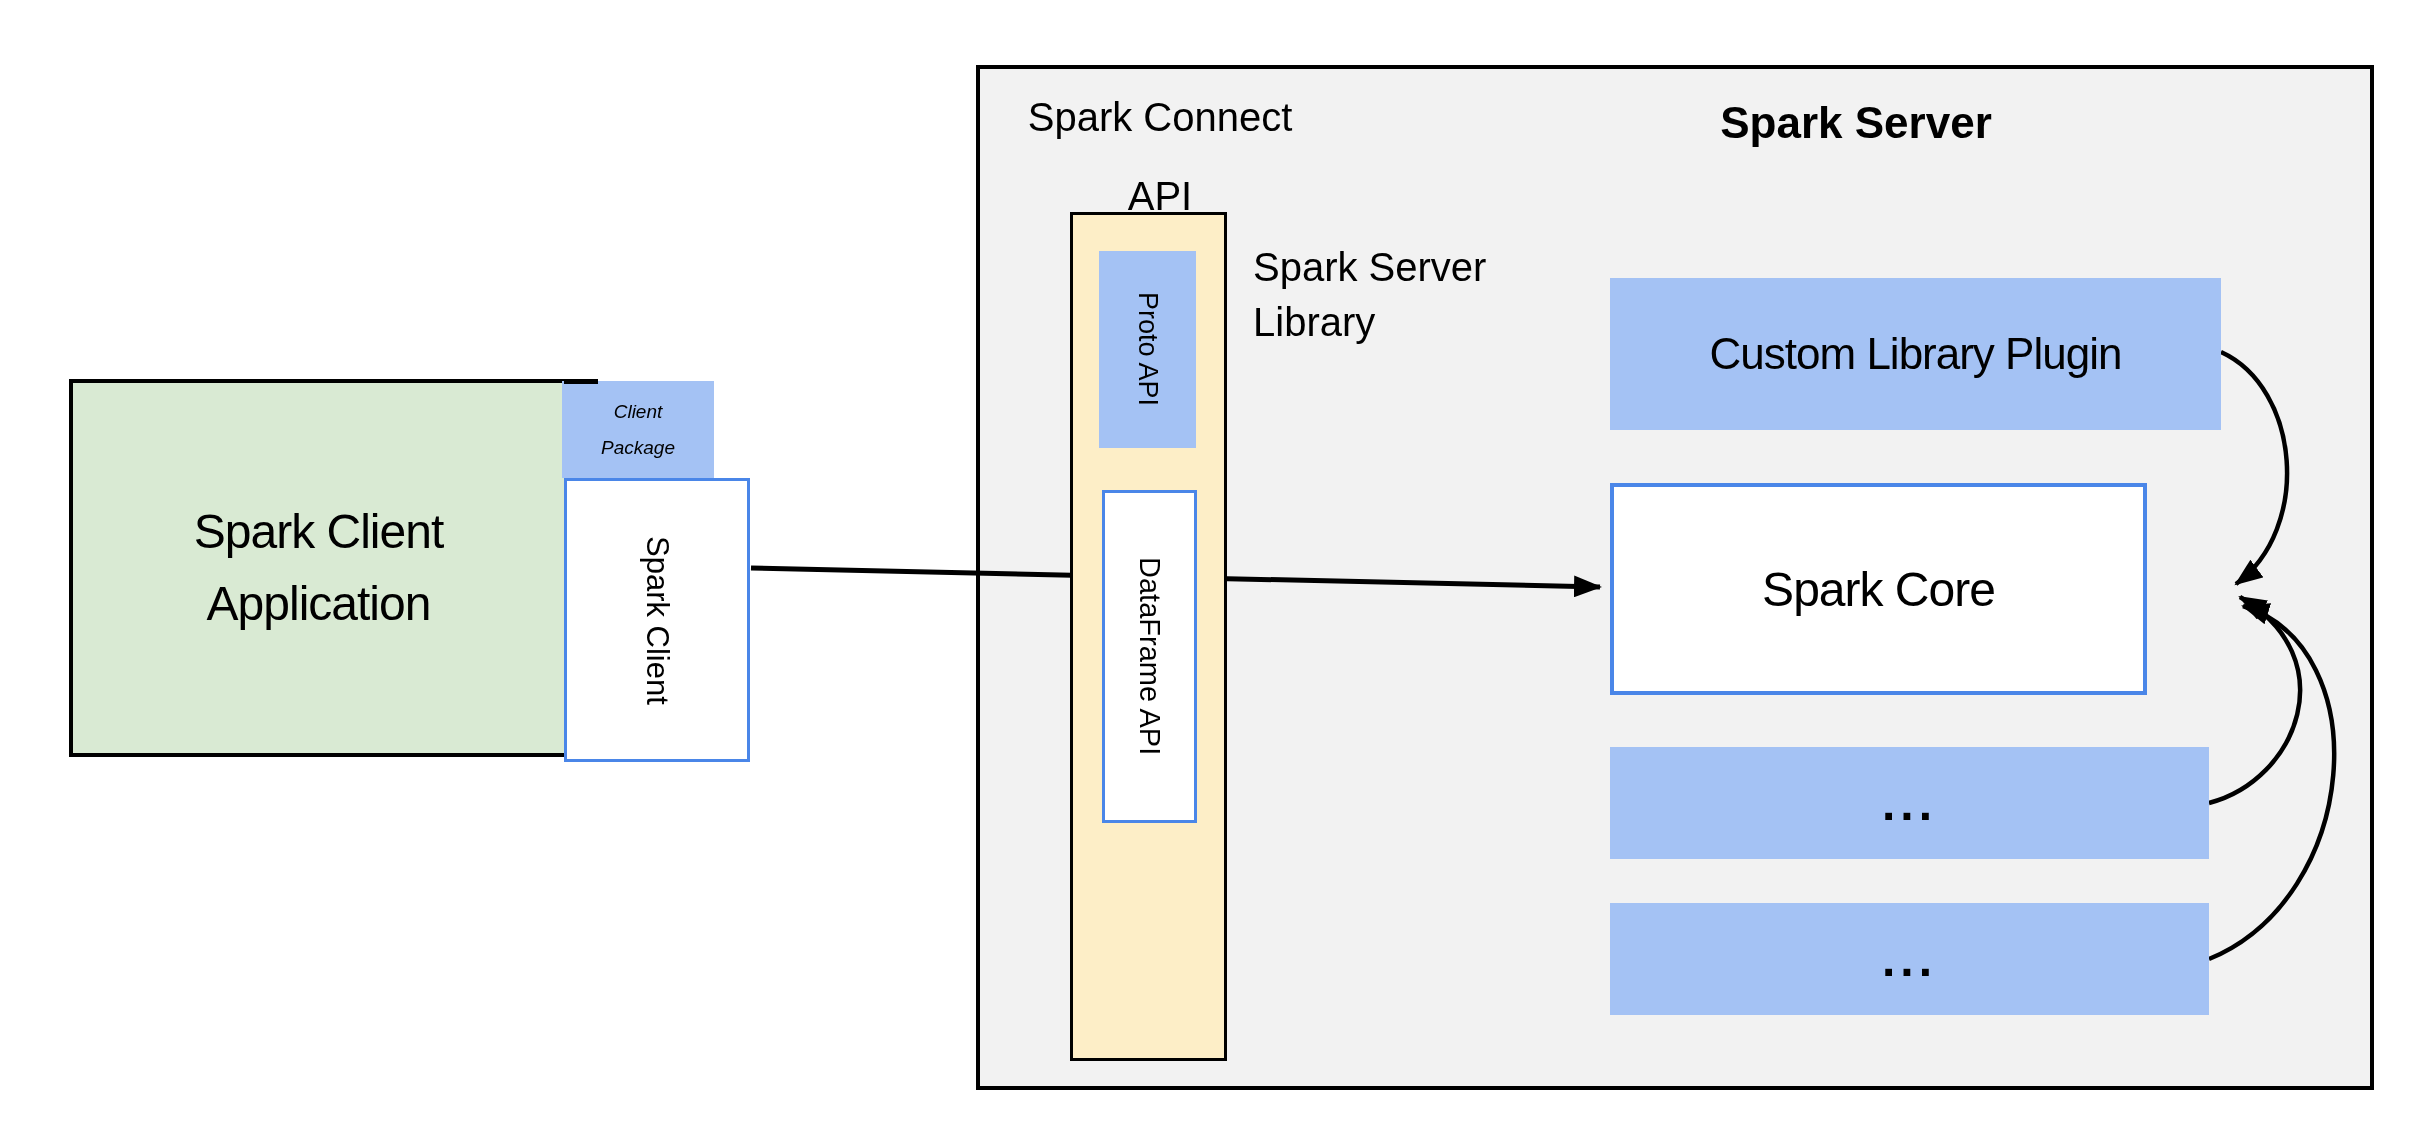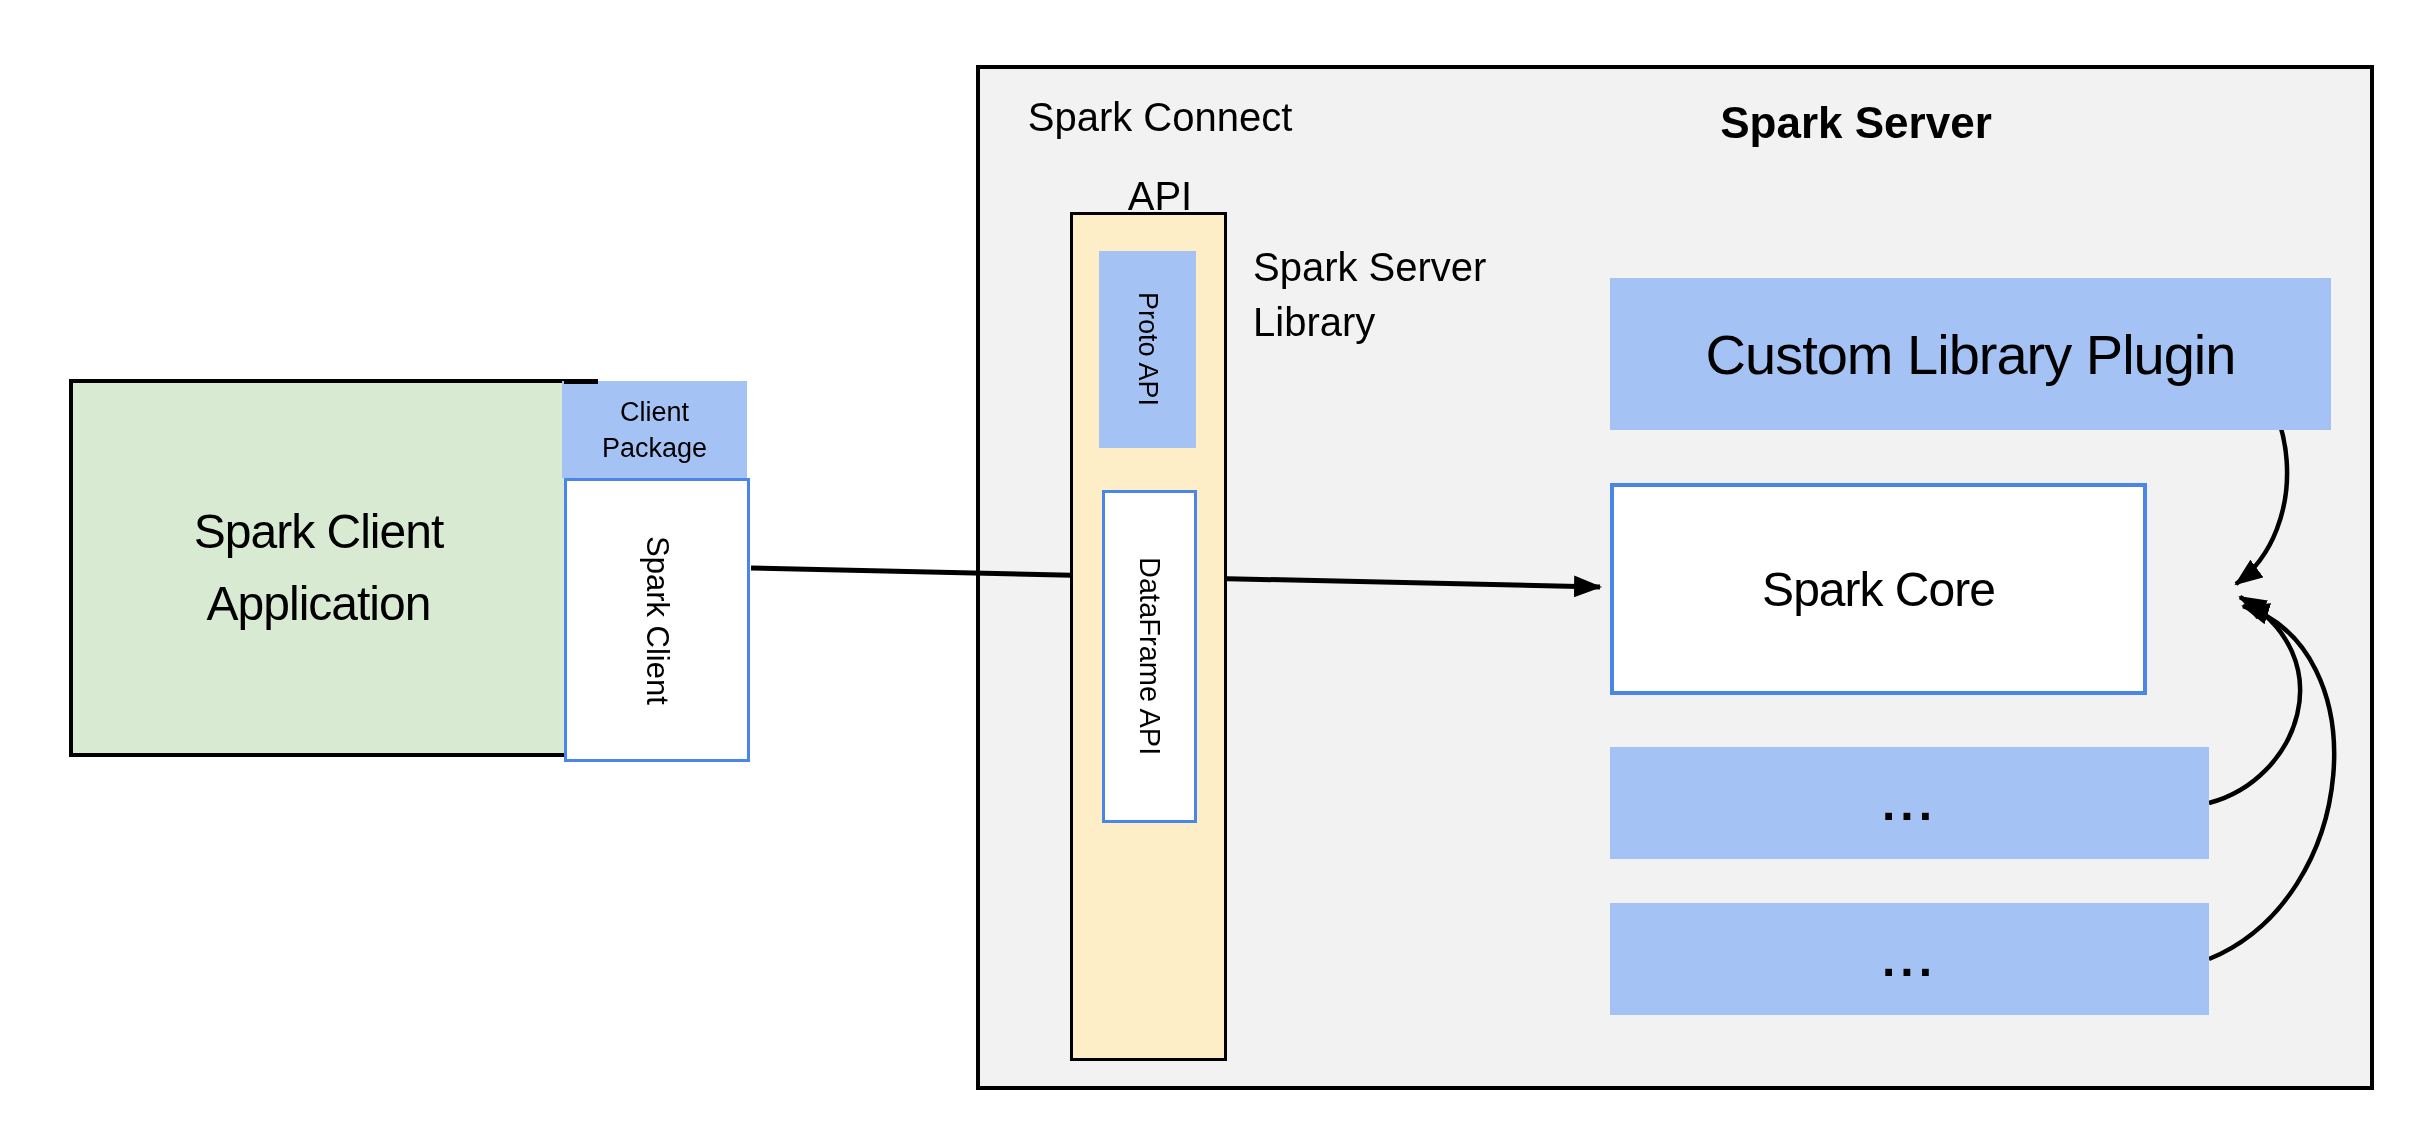--- a/index.html
+++ b/index.html
@@ -15,35 +15,35 @@
   .green-box{left:69px;top:379px;width:499px;height:378px;
     background:#d9ead3;border:4px solid #000;z-index:2;
     display:flex;align-items:center;justify-content:center;}
   .yellow-box{left:1070px;top:212px;width:157px;height:849px;
     background:#fdeec7;border:3px solid #000;z-index:3;}
 
   
   .blue-fill{background:#a4c2f4;}
   .white-box{background:#ffffff;border:3px solid #4a86e8;}
 
-  .client-package{left:562px;top:381px;width:185px;height:97px;z-index:4;
+  .client-package{left:562px;top:381px;width:152px;height:97px;z-index:4;
     display:flex;align-items:center;justify-content:center;text-align:center;
-    font-size:27px;line-height:36px;white-space:pre-line;}
+    font-size:19px;line-height:36px;white-space:pre-line;font-style:italic;}
   .spark-client-box{left:564px;top:478px;width:186px;height:284px;z-index:4;
     display:flex;align-items:center;justify-content:center;}
   .border-ext{left:564px;top:379px;width:34px;height:5px;background:#000;z-index:5;}
 
   .proto-api{left:1099px;top:251px;width:97px;height:197px;z-index:4;
     display:flex;align-items:center;justify-content:center;}
   .dataframe-api{left:1102px;top:490px;width:95px;height:333px;z-index:4;
     display:flex;align-items:center;justify-content:center;}
 
-  .clp-box{left:1610px;top:278px;width:721px;height:152px;z-index:3;
+  .clp-box{left:1610px;top:278px;width:611px;height:152px;z-index:3;
     display:flex;align-items:center;justify-content:center;
-    font-size:56px;letter-spacing:-1px;}
+    font-size:44px;letter-spacing:-1px;}
   .spark-core-box{left:1610px;top:483px;width:537px;height:212px;z-index:3;
     border-width:4px;display:flex;align-items:center;justify-content:center;
     font-size:48px;letter-spacing:-1px;}
   .dots-box{left:1610px;width:599px;height:112px;z-index:3;
     display:flex;align-items:center;justify-content:center;
     font-size:48px;font-weight:bold;letter-spacing:5px;}
   .dots-1{top:747px;}
   .dots-2{top:903px;}
 
   

